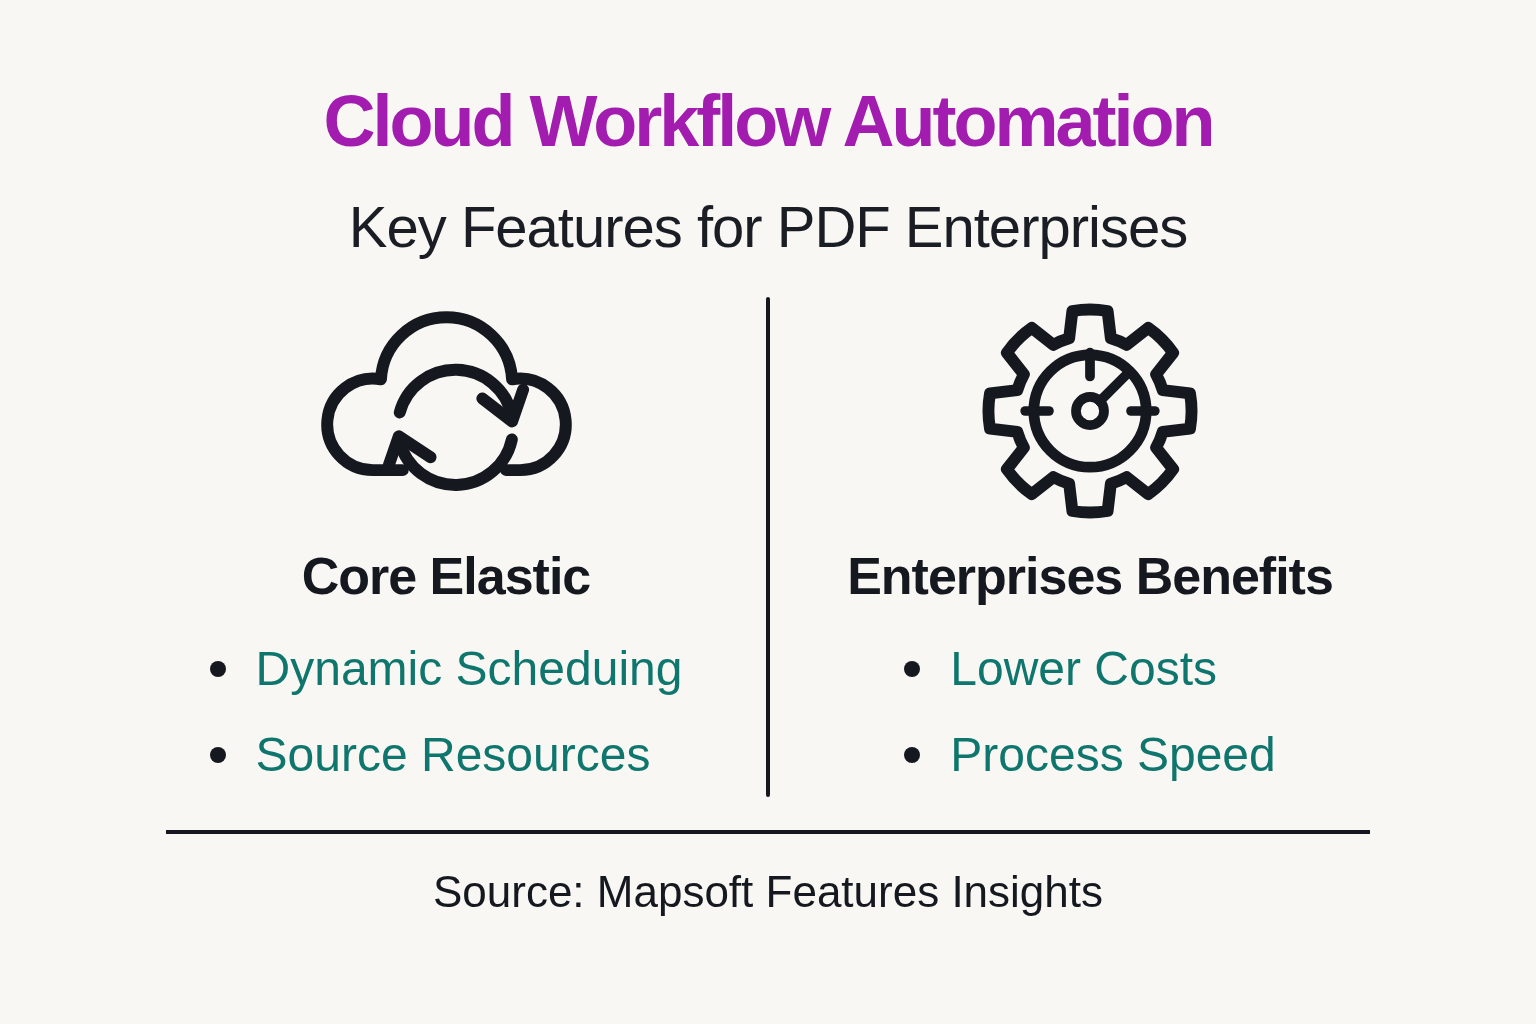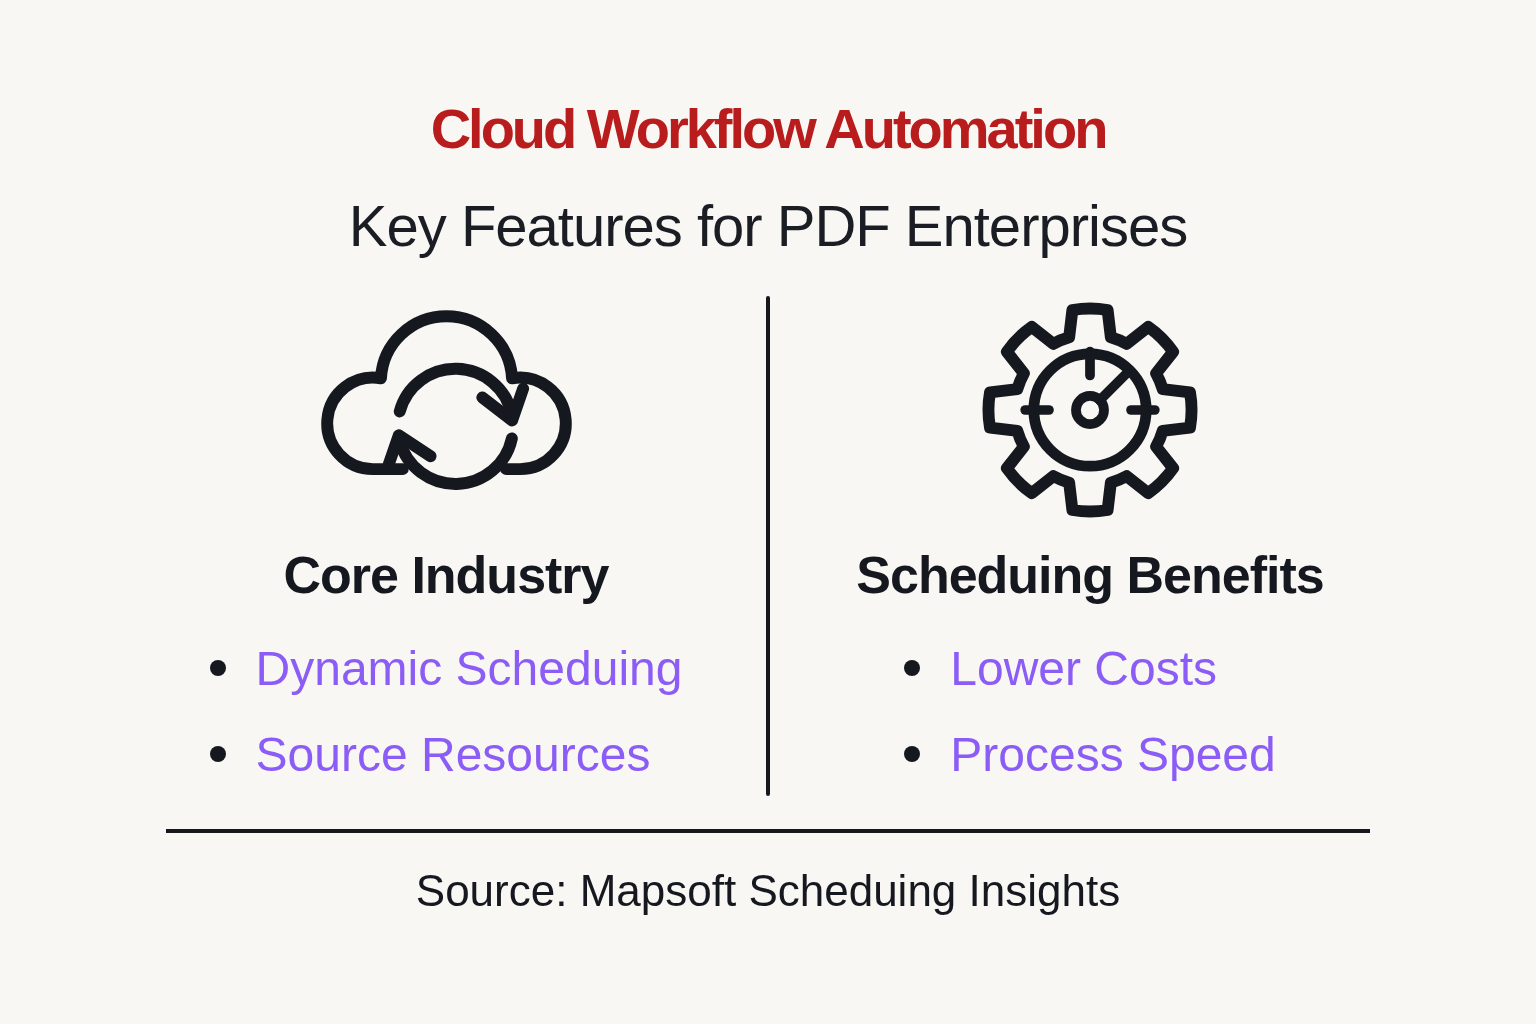--- a/index.html
+++ b/index.html
@@ -6,23 +6,23 @@
   body {
     width:1536px; height:1024px;
     background:#f8f7f3;
     color:#15181e;
     font-family:"Liberation Sans","DejaVu Sans",sans-serif;
     overflow:hidden;
   }
   .poster { width:1536px; height:1024px; position:relative; text-align:center; }
 
   .title {
-    margin:16px; padding-top:84px;
-    font-size:56px; font-weight:700; line-height:1.05;
-    letter-spacing:-3px; color:#b91c1c;
+    margin:0; padding-top:84px;
+    font-size:72px; font-weight:700; line-height:1.05;
+    letter-spacing:-3px; color:#a21caf;
   }
   .subtitle {
     margin:32px 0 0 0;
     font-size:58px; font-weight:500; line-height:1.2;
     letter-spacing:-1px; color:#1a1d24;
   }
 
   .cols {
     width:1284px; height:500px;
     margin:36px auto 0;
@@ -47,21 +47,21 @@
     letter-spacing:-1px; line-height:1.15; color:#15181e;
   }
 
   .bullet-list {
     list-style:none; margin:34px auto 0; padding:0;
     width:max-content; text-align:left;
   }
   .bullet-item {
     display:flex; align-items:center; gap:30px;
     height:56px; margin-bottom:30px;
-    font-size:48px; font-weight:400; color:#8b5cf6;
+    font-size:48px; font-weight:400; color:#0f766e;
     letter-spacing:0;
   }
   .dot {
     width:16px; height:16px; border-radius:50%;
     background:#15181e; flex:0 0 16px;
   }
 
   .hrule {
     width:1204px; height:4px; background:#15181e;
     margin:33px auto 0; border:none;
@@ -86,21 +86,21 @@
         <svg class="cloud-svg" width="271" height="195" viewBox="0 0 272 196" fill="none" stroke="#15181e" stroke-width="12" stroke-linecap="round" stroke-linejoin="round">
 
           <path d="M 92 166 L 62 166 A 46 46 0 1 1 70.1 74.7 A 66 66 0 0 1 201.9 74.7 A 46 46 0 1 1 210 166 L 196 166"></path>
 
           <path d="M 89 108 A 58 58 0 0 1 201.7 110.9"></path>
           <path d="M 172 94 L 202 117 L 213 85"></path>
           <path d="M 201.7 135.1 A 58 58 0 0 1 89 138"></path>
           <path d="M 120 153 L 88 132 L 78 161"></path>
         </svg>
       </div>
-      <h3 class="col-heading">Core Industry</h3>
+      <h3 class="col-heading">Core Elastic</h3>
       <ul class="bullet-list">
         <li class="bullet-item">
           <span class="dot"></span>
           <span>Dynamic Scheduing</span>
         </li>
         <li class="bullet-item">
           <span class="dot"></span>
           <span>Source Resources</span>
         </li>
       </ul>
@@ -124,32 +124,32 @@
 
           <circle cx="100" cy="100" r="52" stroke-width="10"></circle>
           <line x1="100" y1="46" x2="100" y2="68" stroke-width="9"></line>
           <line x1="40" y1="100" x2="62" y2="100" stroke-width="9"></line>
           <line x1="138" y1="100" x2="160" y2="100" stroke-width="9"></line>
 
           <circle cx="100" cy="100" r="13" stroke-width="9"></circle>
           <line x1="109" y1="91" x2="133" y2="67" stroke-width="9"></line>
         </svg>
       </div>
-      <h3 class="col-heading">Scheduing Benefits</h3>
+      <h3 class="col-heading">Enterprises Benefits</h3>
       <ul class="bullet-list">
         <li class="bullet-item">
           <span class="dot"></span>
           <span>Lower Costs</span>
         </li>
         <li class="bullet-item">
           <span class="dot"></span>
           <span>Process Speed</span>
         </li>
       </ul>
     </section>
 
   </div>
 
   <div class="hrule"></div>
 
-  <p class="source">Source: Mapsoft Scheduing Insights</p>
+  <p class="source">Source: Mapsoft Features Insights</p>
 
 </div>
 
 </body></html>

